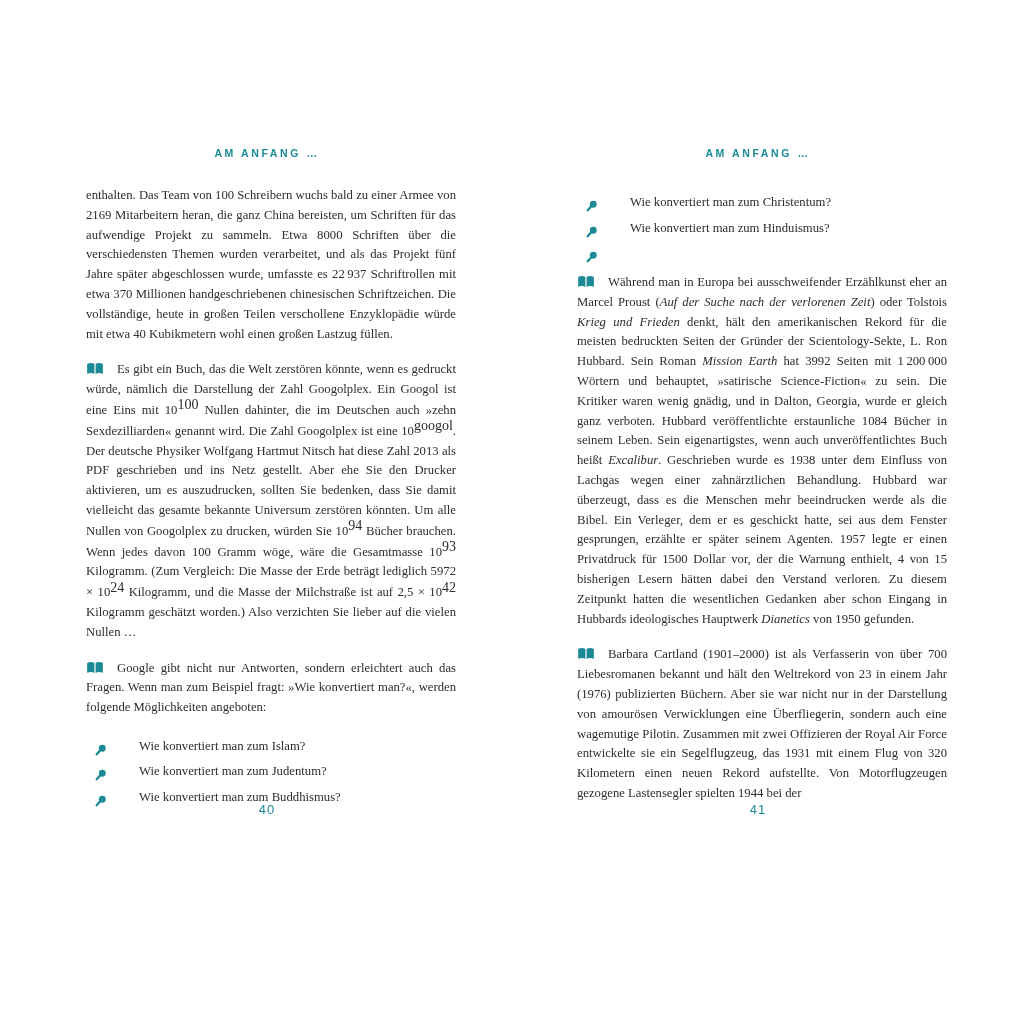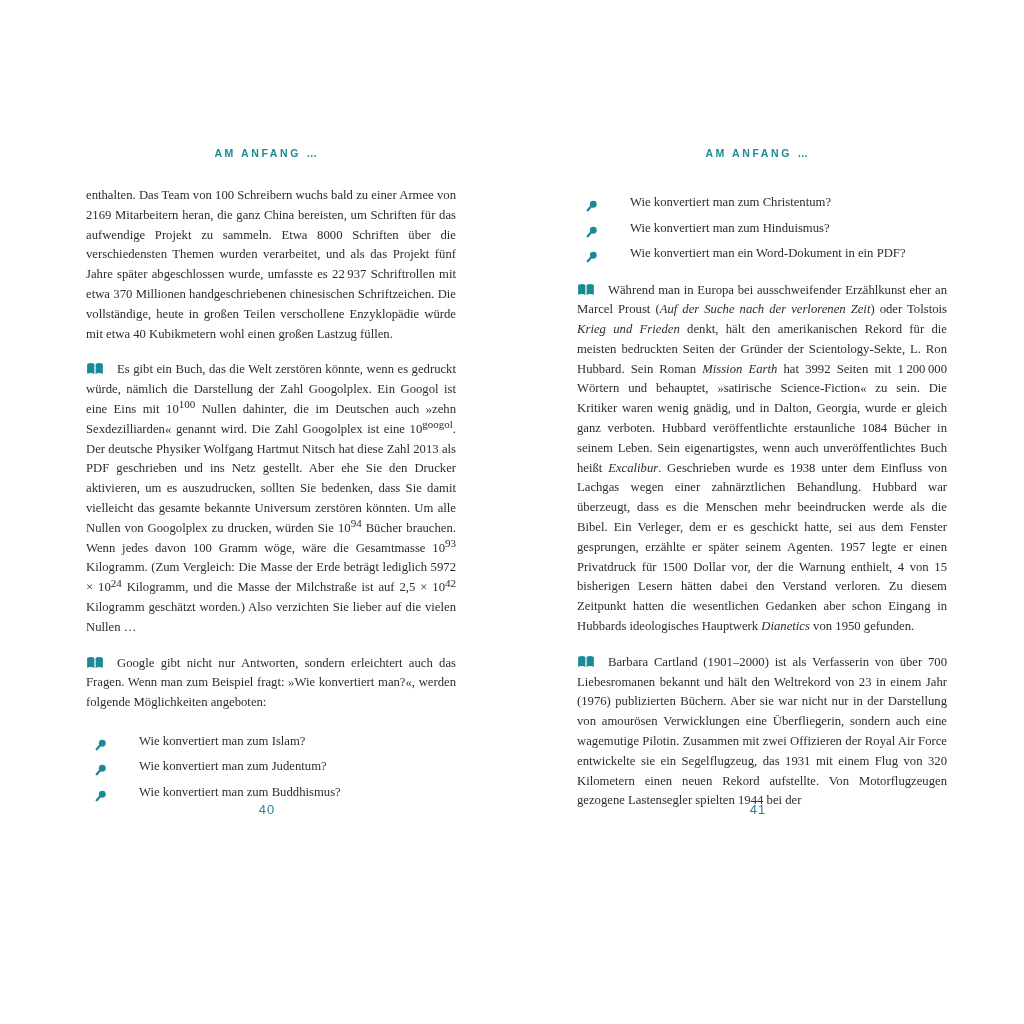--- a/index.html
+++ b/index.html
@@ -43,21 +43,21 @@
   }
   .para.iconed{text-indent:31px;}
   .para .book-ic{
     position:absolute;left:0;top:2px;
     width:18px;height:14px;
     text-indent:0;
   }
   .book-ic svg{width:100%;height:100%;fill:var(--accent);}
   .it{font-style:italic;}
   .sup{
-    font-size:11px;
+    font-size:14px;
     position:relative;
     top:-4.5px;
     letter-spacing:0;
   }
   .list{margin:4px 0 14px 0;text-align:left;}
   .list-item{
     display:flex;
     align-items:flex-start;
     gap:32px;
     padding-left:17px;
@@ -136,21 +136,20 @@
                 <circle cx="8.5" cy="5" r="4"></circle>
                 <path d="M5.6 7.9 2 11.9"></path>
               </svg></span>
             <span>Wie konvertiert man zum Hinduismus?</span>
           </div>
           <div class="list-item">
             <span class="search-ic"><svg viewBox="0 0 14 14">
                 <circle cx="8.5" cy="5" r="4"></circle>
                 <path d="M5.6 7.9 2 11.9"></path>
               </svg></span>
-            <span>Wie konvertiert man ein Word-Dokument in ein PDF?</span>
           </div>
         </div>
         <p class="para iconed" lang="de"><span class="book-ic"><svg viewBox="0 0 20 16">
               <path d="M1 2.4C4 .7 7.3.9 9.3 2.3v11.3C7.2 12.3 4 12.1 1 13.5Z"></path>
               <path d="M19 2.4C16 .7 12.7.9 10.7 2.3v11.3c2.1-1.3 5.3-1.5 8.3-.1Z"></path>
             </svg></span><span>Während man in Europa bei ausschweifender Erzählkunst eher an Marcel Proust (</span><span class="it">Auf der Suche nach der verlorenen Zeit</span><span>) oder Tols­tois </span><span class="it">Krieg und Frieden</span><span> denkt, hält den amerikanischen Rekord für die meisten bedruckten Seiten der Gründer der Scientology-Sekte, L. Ron Hubbard. Sein Roman </span><span class="it">Mission Earth</span><span> hat 3992 Seiten mit 1 200 000 Wörtern und behauptet, »satirische Science-Fiction« zu sein. Die Kritiker waren wenig gnädig, und in Dalton, Georgia, wurde er gleich ganz verboten. Hubbard veröffentlichte erstaunliche 1084 Bücher in seinem Leben. Sein eigenartigstes, wenn auch unver­öffentlichtes Buch heißt </span><span class="it">Excalibur</span><span>. Geschrieben wurde es 1938 unter dem Einfluss von Lachgas wegen einer zahnärztlichen Behandlung. Hubbard war überzeugt, dass es die Menschen mehr beeindrucken werde als die Bibel. Ein Verleger, dem er es geschickt hatte, sei aus dem Fenster gesprungen, erzählte er später seinem Agenten. 1957 legte er einen Privatdruck für 1500 Dollar vor, der die Warnung enthielt, 4 von 15 bisherigen Lesern hätten dabei den Verstand ver­loren. Zu diesem Zeitpunkt hatten die wesentlichen Gedanken aber schon Eingang in Hubbards ideologisches Hauptwerk </span><span class="it">Dianetics</span><span> von 1950 gefunden.</span></p>
         <p class="para iconed" lang="de"><span class="book-ic"><svg viewBox="0 0 20 16">
               <path d="M1 2.4C4 .7 7.3.9 9.3 2.3v11.3C7.2 12.3 4 12.1 1 13.5Z"></path>
               <path d="M19 2.4C16 .7 12.7.9 10.7 2.3v11.3c2.1-1.3 5.3-1.5 8.3-.1Z"></path>
             </svg></span><span>Barbara Cartland (1901–2000) ist als Verfasserin von über 700 Liebesromanen bekannt und hält den Weltrekord von 23 in einem Jahr (1976) publizierten Büchern. Aber sie war nicht nur in der Darstellung von amourösen Verwicklungen eine Überfliegerin, son­dern auch eine wagemutige Pilotin. Zusammen mit zwei Offizie­ren der Royal Air Force entwickelte sie ein Segelflugzeug, das 1931 mit einem Flug von 320 Kilometern einen neuen Rekord aufstellte. Von Motorflugzeugen gezogene Lastensegler spielten 1944 bei der</span></p>

